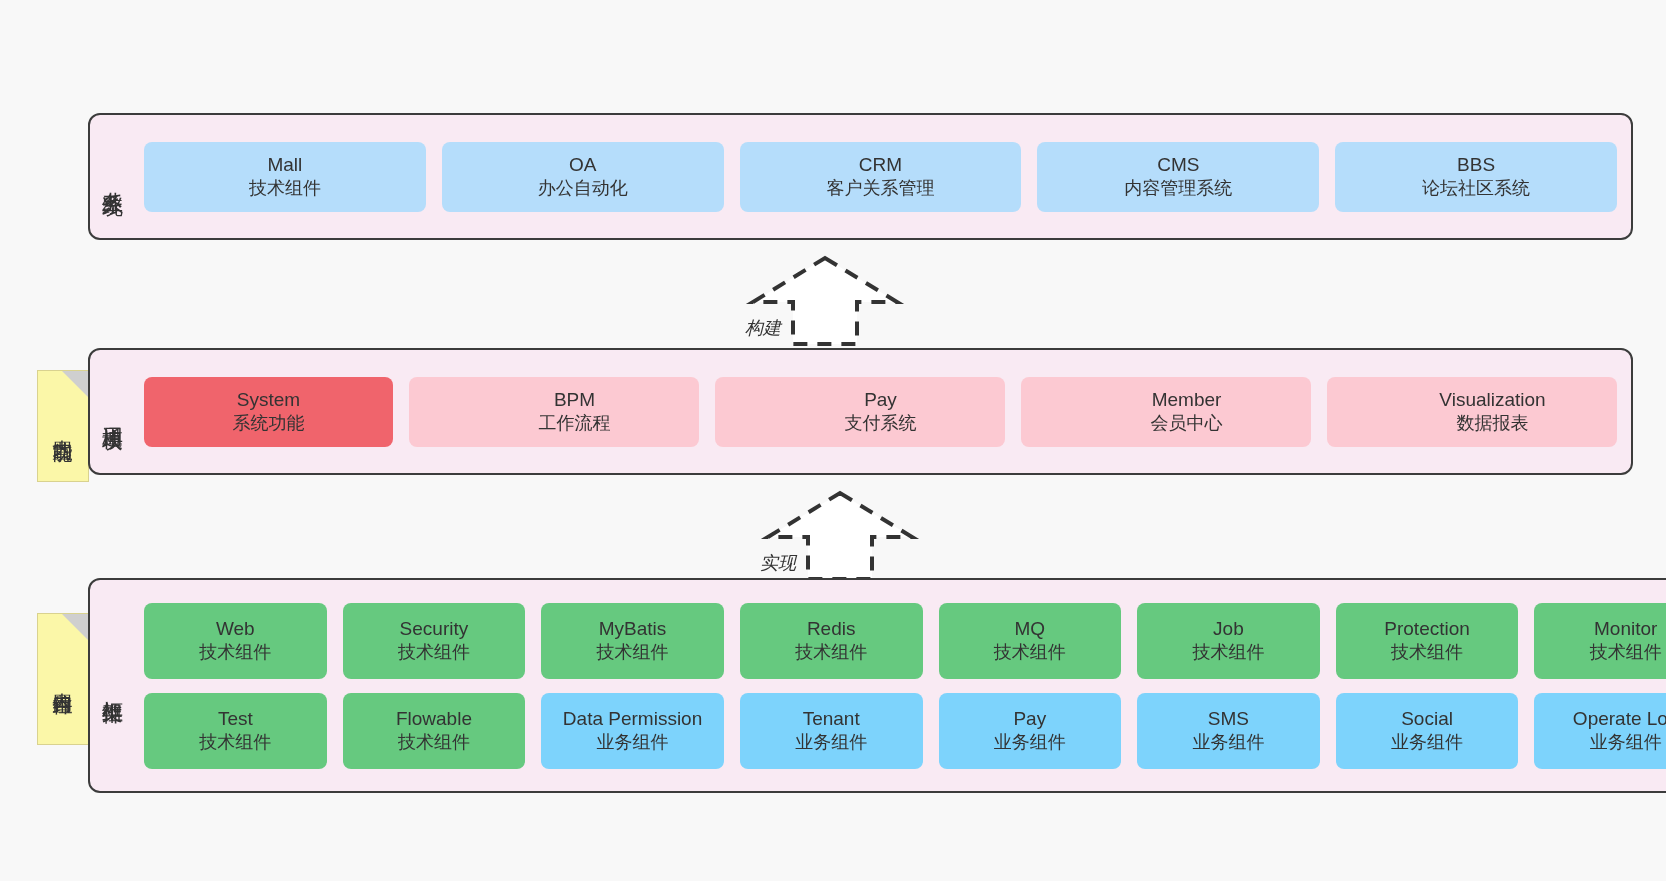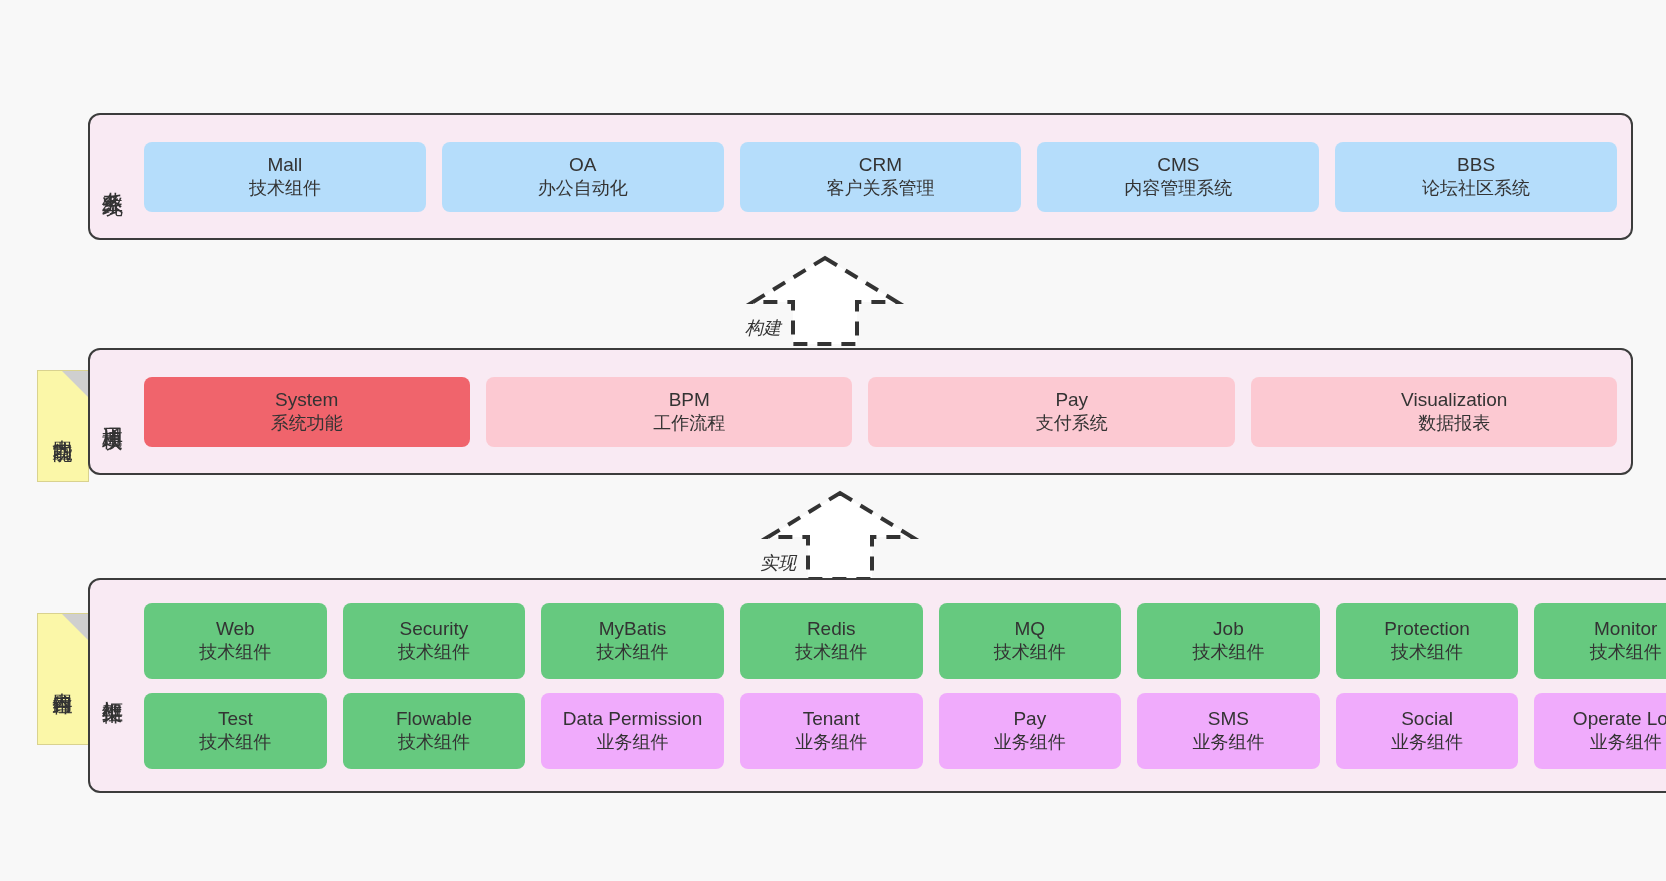--- a/index.html
+++ b/index.html
@@ -74,21 +74,21 @@
     color: #333333;
   }
   .cell .t1 { font-size: 19px; }
   .cell .t2 { font-size: 18px; }
 
   
   .blue      { background: #b5ddfb; }
   .red       { background: #f0646c; }
   .pink      { background: #fcc9d2; padding-left: 45px; }
   .green     { background: #66c97f; }
-  .lightgreen{ background: #f0abfc; }
+  .lightgreen{ background: #7dd3fc; }
 
   
   #layer-business { left: 88px;  top: 113px; width: 1545px; height: 127px; }
   #layer-common   { left: 88px;  top: 348px; width: 1545px; height: 127px; }
   #layer-frame    { left: 88px;  top: 578px; width: 1645px; height: 215px; }
 
   #layer-business .cell { height: 70px; }
   #layer-common   .cell { height: 70px; }
   #layer-frame    .cell { height: 76px; }
 
@@ -197,20 +197,24 @@
         </div>
         <div class="cell pink">
           <span class="t1">BPM</span>
           <span class="t2">工作流程</span>
         </div>
         <div class="cell pink">
           <span class="t1">Pay</span>
           <span class="t2">支付系统</span>
         </div>
         <div class="cell pink">
+          <span class="t1">Member</span>
+          <span class="t2">会员中心</span>
+        </div>
+        <div class="cell pink">
           <span class="t1">Visualization</span>
           <span class="t2">数据报表</span>
         </div>
       </div>
     </div>
   </div>
 
   <div class="arrow" id="arrow-realize">
     <svg viewBox="0 0 160 100" preserveAspectRatio="none" aria-hidden="true">
       <path d="M80 8 L152 52 L112 52 L112 94 L48 94 L48 52 L8 52 Z" fill="#ffffff" stroke="#333333" stroke-width="4" stroke-dasharray="14 10" stroke-linejoin="miter"></path>

